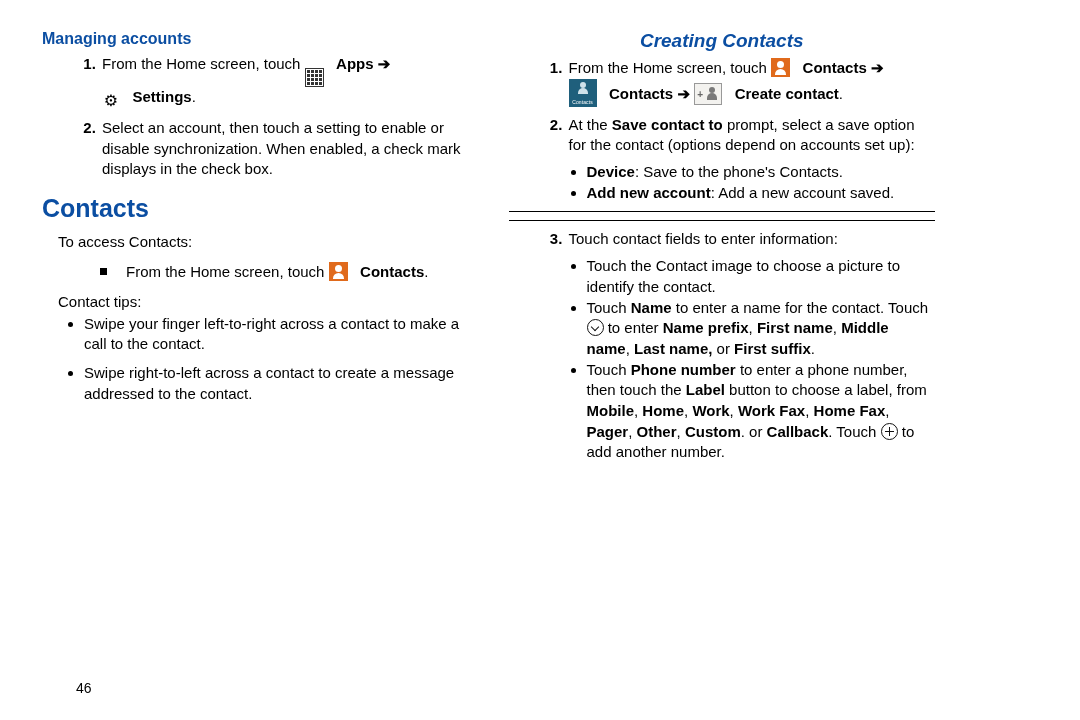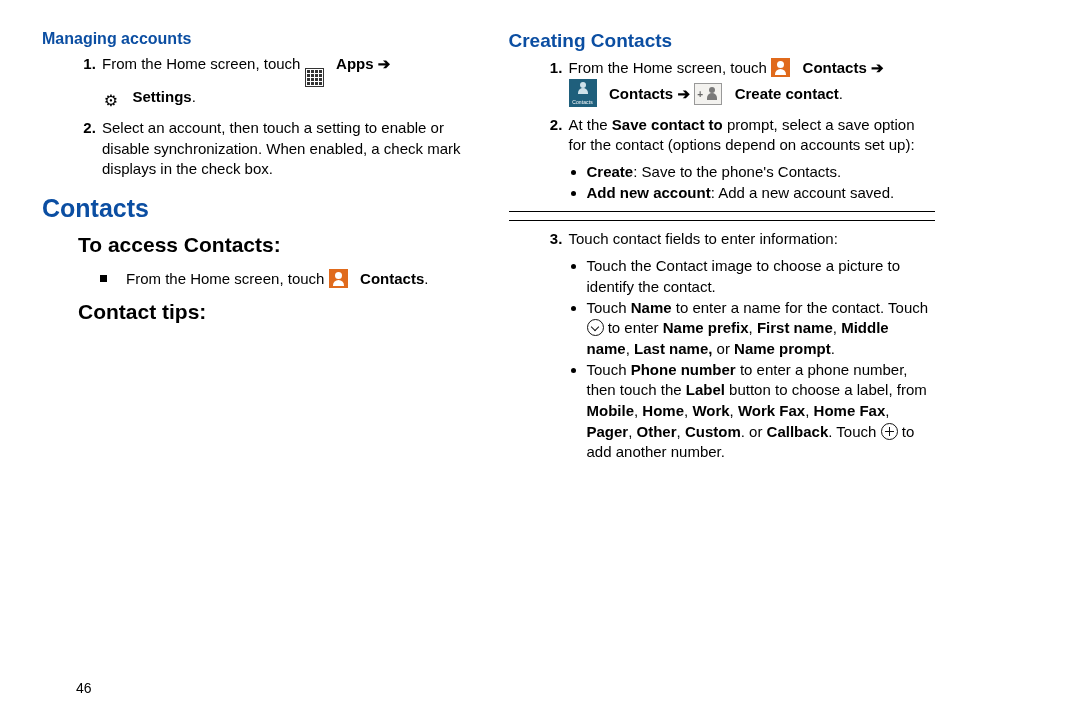--- a/index.html
+++ b/index.html
@@ -33,23 +33,25 @@
     margin: 0 0 6px 0;
   }
   .h-blue-big {
     color: #0b4ea2;
     font-weight: 700;
     font-size: 25px;
     margin: 14px 0 4px 0;
   }
   .h-blue-ital {
     color: #0b4ea2;
+    font-style: italic;
     font-weight: 700;
     font-size: 19px;
     margin: 0 0 6px 0;
+    text-align: center;
   }
   p, li {
     font-size: 15px;
     line-height: 1.38;
   }
   ol.steps {
     margin: 2px 0 0 0;
     padding-left: 58px;
   }
   ol.steps > li {
@@ -70,23 +72,23 @@
   }
   .note-row {
     margin: 6px 0 6px 0;
   }
   hr.noteline {
     border: none;
     border-top: 1px solid #000;
     margin: 4px 0 8px 0;
   }
   .subhead {
-    font-weight: 700;
-    margin: 10px 0 4px 36px;
-    font-size: 21px;
+    font-weight: 400;
+    margin: 10px 0 4px 16px;
+    font-size: 15px;
   }
   .square-list {
     margin: 0;
     padding-left: 58px;
   }
   .square-list li {
     list-style: none;
     position: relative;
     padding-left: 26px;
     margin-bottom: 6px;
@@ -305,20 +307,24 @@
       <ul class="square-list">
         <li>
           <span>From the Home screen, touch </span>
           <span class="icon ic-contact-orange"></span>
           <span>&nbsp;</span>
           <span class="b">Contacts</span><span>.</span>
         </li>
       </ul>
 
       <div class="subhead">Contact tips:</div>
+      <ul class="disc-list">
+        <li>Swipe your finger left-to-right across a contact to make a call to the contact.</li>
+        <li>Swipe right-to-left across a contact to create a message addressed to the contact.</li>
+      </ul>
     </div>
 
     <div class="col">
       <div class="h-blue-ital">Creating Contacts</div>
 
       <ol class="steps">
         <li>
           <span>From the Home screen, touch </span>
           <span class="icon ic-contact-orange"></span>
           <span>&nbsp;</span>
@@ -329,38 +335,38 @@
           <span class="b">Contacts</span>
           <span class="arrow"> ➔ </span>
           <span class="icon ic-create"><span class="plus">+</span><span class="head"></span><span class="body"></span></span>
           <span>&nbsp;</span>
           <span class="b">Create contact</span><span>.</span>
         </li>
 
         <li>
           <span>At the </span><span class="b">Save contact to</span><span> prompt, select a save option for the contact (options depend on accounts set up):</span>
           <ul class="sublist cond">
-            <li><span class="b">Create</span><span>: Save to the phone's Contacts.</span></li>
+            <li><span class="b">Device</span><span>: Save to the phone's Contacts.</span></li>
             <li><span class="b">Add new account</span><span>: Add a new account saved.</span></li>
           </ul>
         </li>
       </ol>
 
       <hr class="noteline">
       <hr class="noteline">
 
       <ol class="steps" start="3">
         <li>
           <span>Touch contact fields to enter information:</span>
           <ul class="sublist cond">
             <li>Touch the Contact image to choose a picture to identify the contact.</li>
             <li>
               <span>Touch </span><span class="b">Name</span><span> to enter a name for the contact. Touch </span>
               <span class="ic-chevron"></span>
-              <span> to enter </span><span class="b">Name prefix</span>, <span class="b">First name</span>, <span class="b">Middle name</span>, <span class="b">Last name,</span><span> or </span><span class="b">Name prompt</span><span>.</span>
+              <span> to enter </span><span class="b">Name prefix</span>, <span class="b">First name</span>, <span class="b">Middle name</span>, <span class="b">Last name,</span><span> or </span><span class="b">First suffix</span><span>.</span>
             </li>
             <li>
               <span>Touch </span><span class="b">Phone number</span><span> to enter a phone number, then touch the </span><span class="b">Label</span><span> button to choose a label, from </span><span class="b">Mobile</span>, <span class="b">Home</span>, <span class="b">Work</span>, <span class="b">Work Fax</span>, <span class="b">Home Fax</span>, <span class="b">Pager</span>, <span class="b">Other</span>, <span class="b">Custom</span><span>. or </span><span class="b">Callback</span><span>. Touch </span>
               <span class="ic-plus"></span>
               <span> to add another number.</span>
             </li>
           </ul>
         </li>
       </ol>
     </div>

